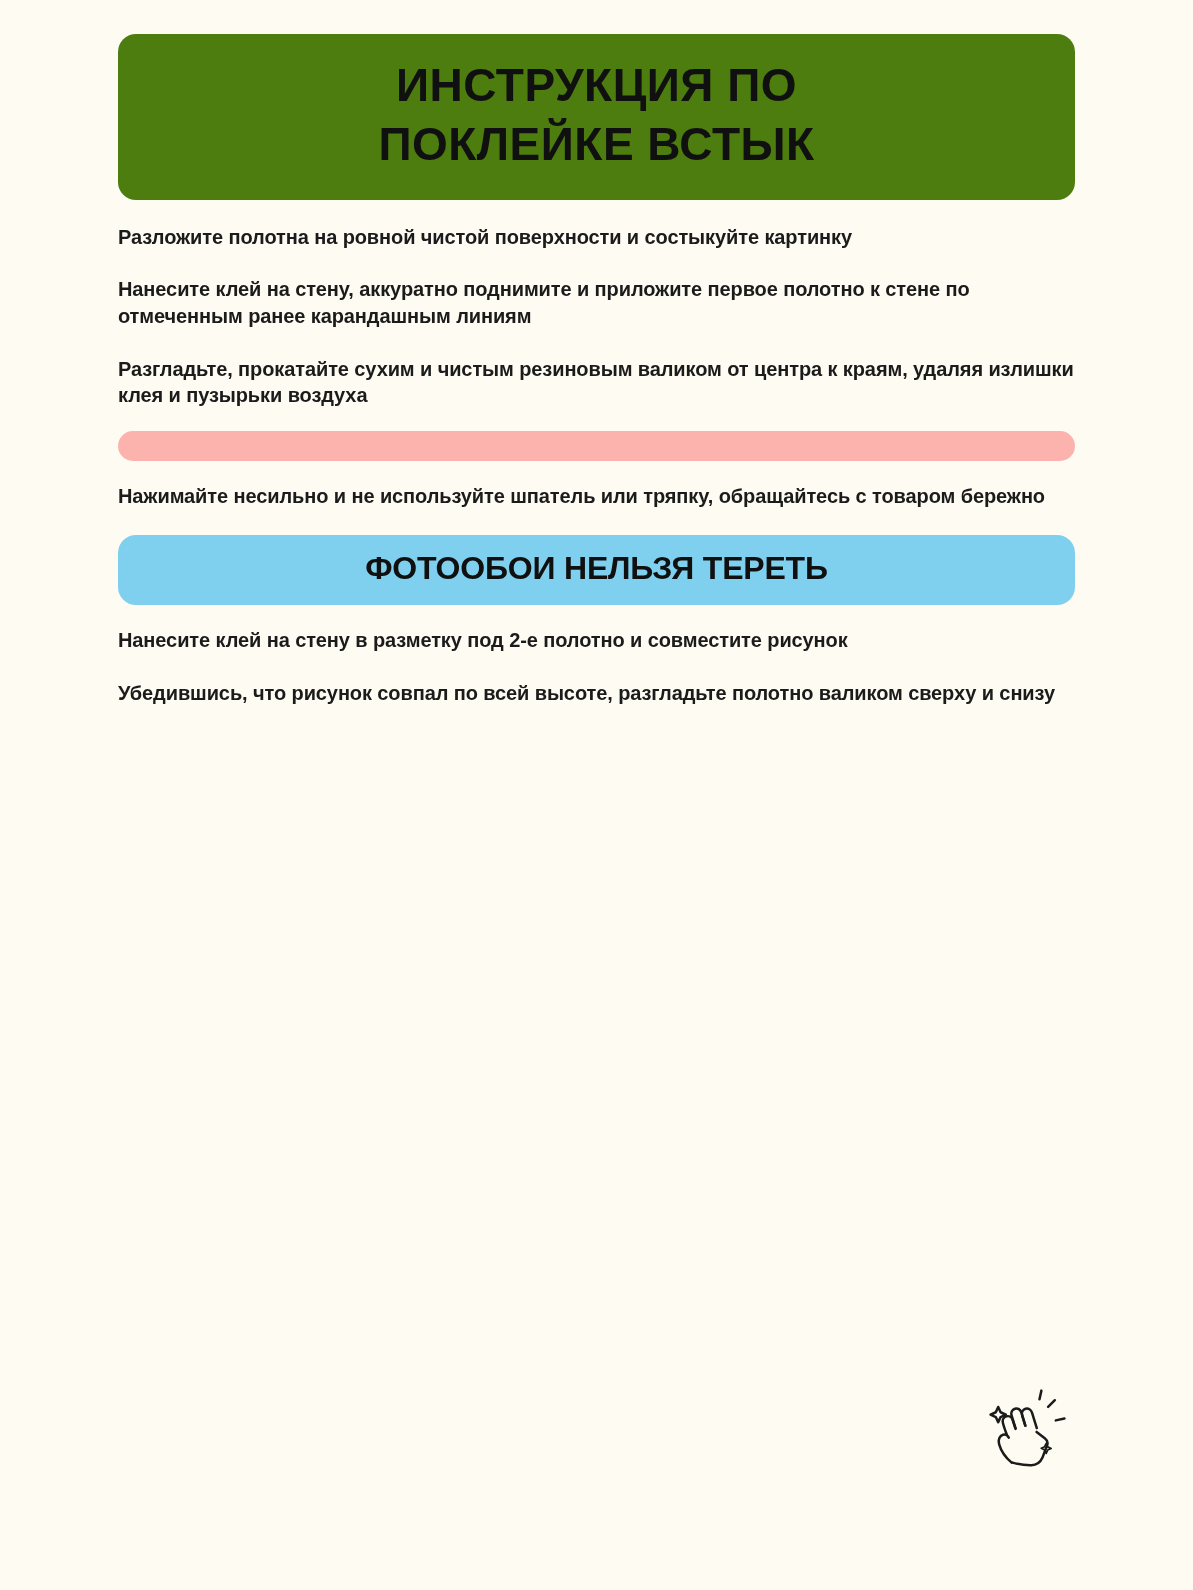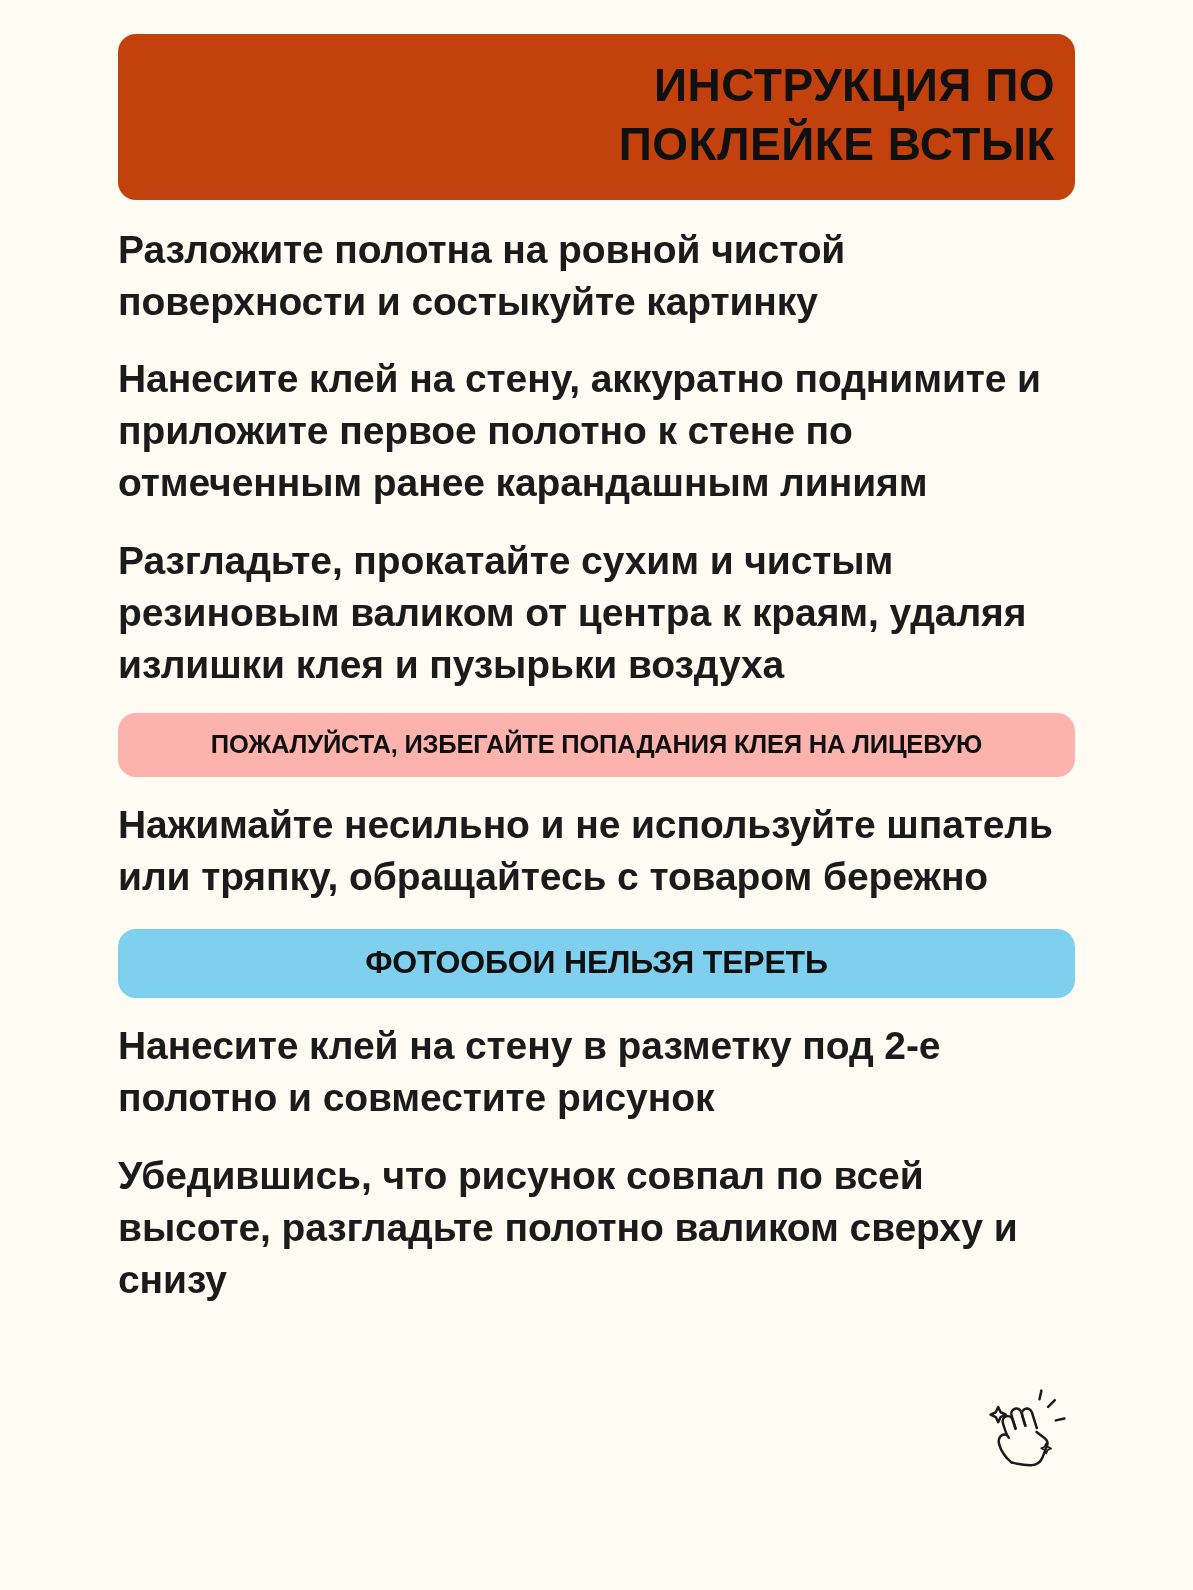--- a/index.html
+++ b/index.html
@@ -15,34 +15,34 @@
     overflow: hidden;
   }
   .page {
     position: relative;
     width: 1193px;
     height: 1590px;
     box-sizing: border-box;
     padding: 34px 118px 0 118px;
   }
   .title-banner {
-    background: #c2410c;
+    background: #4d7c0f;
     border-radius: 18px;
     padding: 22px 20px 26px 20px;
-    text-align: right;
+    text-align: center;
   }
   .title-banner .line {
     font-size: 46px;
     font-weight: bold;
     letter-spacing: 0.5px;
     line-height: 1.28;
     color: #101010;
   }
   .step {
-    font-size: 39px;
+    font-size: 20px;
     font-weight: bold;
     line-height: 1.33;
     margin-top: 26px;
     letter-spacing: -0.1px;
   }
   .step.first {
     margin-top: 24px;
   }
   .warn-banner {
     background: #fcb3ae;
@@ -91,21 +91,20 @@
   <div class="title-banner">
     <div class="line">ИНСТРУКЦИЯ ПО</div>
     <div class="line">ПОКЛЕЙКЕ ВСТЫК</div>
   </div>
 
   <div class="step first">Разложите полотна на ровной чистой поверхности и состыкуйте картинку</div>
   <div class="step">Нанесите клей на стену, аккуратно поднимите и приложите первое полотно к стене по отмеченным ранее карандашным линиям</div>
   <div class="step">Разгладьте, прокатайте сухим и чистым резиновым валиком от центра к краям, удаляя излишки клея и пузырьки воздуха</div>
 
   <div class="warn-banner">
-    <div class="line">ПОЖАЛУЙСТА, ИЗБЕГАЙТЕ ПОПАДАНИЯ КЛЕЯ НА ЛИЦЕВУЮ</div>
   </div>
 
   <div class="step tight">Нажимайте несильно и не используйте шпатель или тряпку, обращайтесь с товаром бережно</div>
 
   <div class="blue-banner">
     <div class="line">ФОТООБОИ НЕЛЬЗЯ ТЕРЕТЬ</div>
   </div>
 
   <div class="step tight">Нанесите клей на стену в разметку под 2-е полотно и совместите рисунок</div>
   <div class="step">Убедившись, что рисунок совпал по всей высоте, разгладьте полотно валиком сверху и снизу</div>

